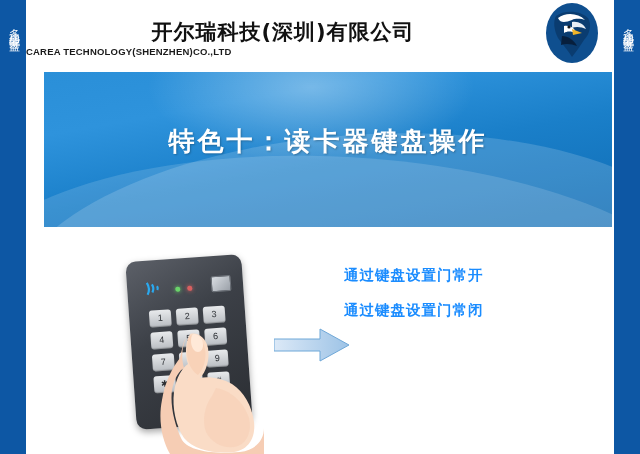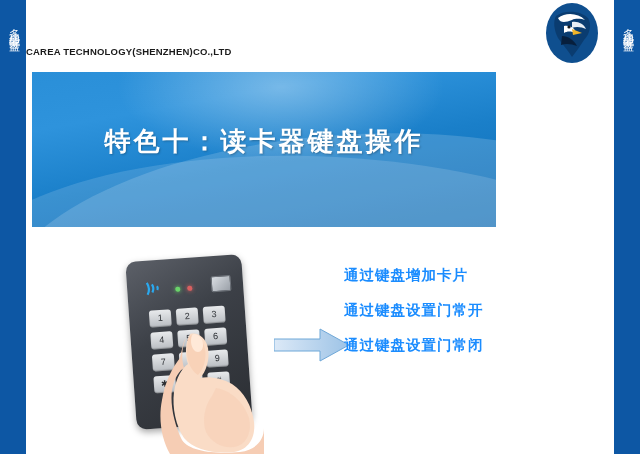--- a/index.html
+++ b/index.html
@@ -81,23 +81,23 @@
     position: absolute;
     right: 12px;
     top: 2px;
     width: 60px;
     height: 62px;
   }
 
   
   .banner {
     position: absolute;
-    left: 32px;
+    left: 44px;
     top: 72px;
-    width: 464px;
+    width: 568px;
     height: 155px;
     background: linear-gradient(170deg,#2a8fd8 0%, #2e93dc 25%, #1a7fc9 55%, #0f6cb4 100%);
     overflow: hidden;
   }
   .banner-wave1 {
     position: absolute;
     left: -40px;
     bottom: -58px;
     width: 700px;
     height: 150px;
@@ -259,20 +259,21 @@
 
   <div class="side-bar left">
     <div class="side-bar-text">多功能键盘</div>
   </div>
 
   <div class="side-bar right">
     <div class="side-bar-text">多功能键盘</div>
   </div>
 
   <div class="header">
+    <div class="header-title-zh">开尔瑞科技(深圳)有限公司</div>
     <div class="header-title-en">CAREA TECHNOLOGY(SHENZHEN)CO.,LTD</div>
     <svg class="eagle-logo" viewBox="0 0 60 62">
       <ellipse cx="30" cy="31" rx="26" ry="30" fill="#0f4f8f"></ellipse>
       <path d="M14 14 C22 8, 38 8, 46 16 C50 22, 48 32, 42 38 C38 44, 34 50, 30 55 C26 48, 20 42, 16 36 C12 28, 11 19, 14 14 Z" fill="#0a3c70"></path>
       <path d="M16 16 C24 10, 36 11, 43 18 C40 17, 34 16, 30 18 C24 20, 19 22, 16 16 Z" fill="#ffffff"></path>
       <path d="M30 20 C36 19, 42 22, 44 27 C40 25, 34 24, 30 26 Z" fill="#e8eef5"></path>
       <path d="M22 24 C28 23, 33 26, 34 31 C29 29, 25 29, 22 31 Z" fill="#ffffff"></path>
       <path d="M30 27 L40 31 L31 33 Z" fill="#f0b429"></path>
       <circle cx="27" cy="25" r="1.6" fill="#1a1a1a"></circle>
       <path d="M20 34 C26 34, 32 38, 35 44 C30 42, 24 41, 19 43 Z" fill="#071f3d"></path>
@@ -329,19 +330,18 @@
       <defs>
         <linearGradient id="arrGrad" x1="0" y1="0" x2="1" y2="0">
           <stop offset="0%" stop-color="#dce9f7"></stop>
           <stop offset="100%" stop-color="#9dc3e6"></stop>
         </linearGradient>
       </defs>
       <path d="M0 11 L46 11 L46 1 L75 17 L46 33 L46 23 L0 23 Z" fill="url(#arrGrad)" stroke="#6fa8d8" stroke-width="1"></path>
     </svg>
 
     <div class="callouts">
-      <div class="callout">通过键盘增加卡片</div>
       <div class="callout">通过键盘设置门常开</div>
       <div class="callout">通过键盘设置门常闭</div>
     </div>
 
   </div>
 </div>
 
 </body></html>

